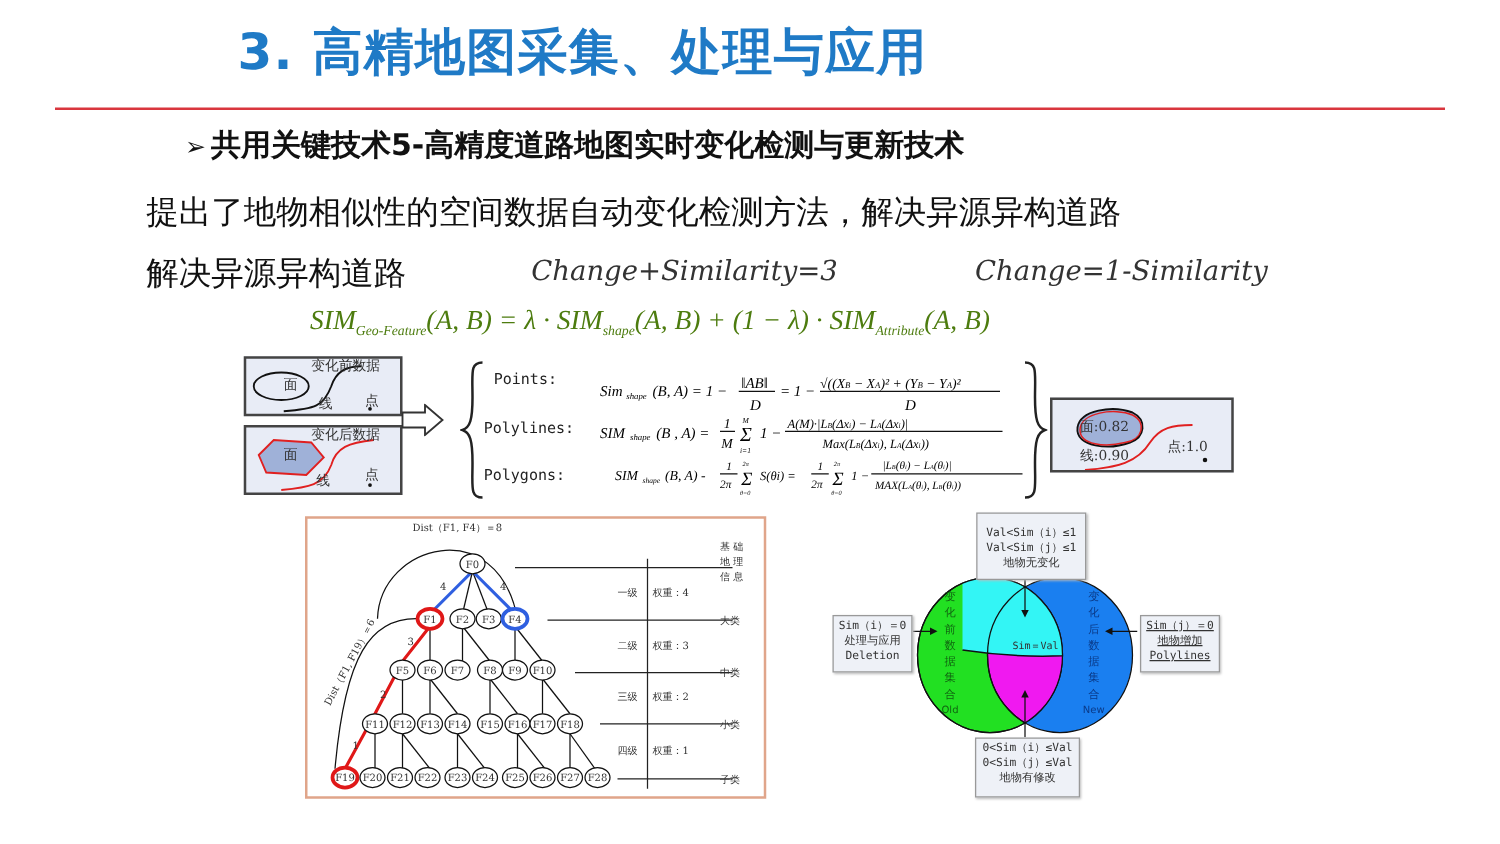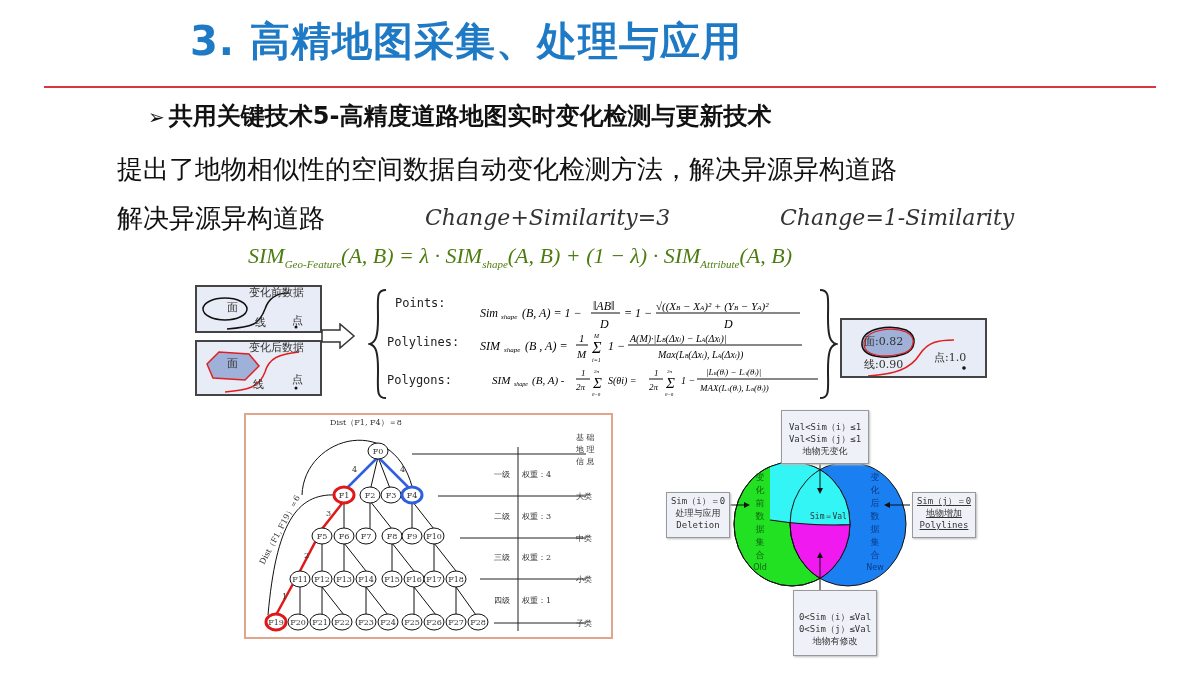--- a/index.html
+++ b/index.html
@@ -347,17 +347,17 @@
 <div class="abs venn-box" style="left:666px; top:492px; width:62px; height:42px; padding-top:2px;">
   <div>Sim（i）＝0</div>
   <div style="font-family:'DejaVu Sans',sans-serif;">处理与应用</div>
   <div>Deletion</div>
 </div>
 <div class="abs venn-box" style="left:912px; top:492px; width:62px; height:42px; padding-top:2px;text-decoration:underline;">
   <div>Sim（j）＝0</div>
   <div style="font-family:'DejaVu Sans',sans-serif;">地物增加</div>
   <div>Polylines</div>
 </div>
-<div class="abs venn-box" style="left:780px; top:590px; width:82px; height:44px; padding-top:20px;margin-left:13px;">
+<div class="abs venn-box" style="left:780px; top:590px; width:82px; height:44px; padding-top:2px;">
   <div>0&lt;Sim（i）≤Val</div>
   <div>0&lt;Sim（j）≤Val</div>
   <div style="font-family:'DejaVu Sans',sans-serif;">地物有修改</div>
 </div>
 
 </body></html>

